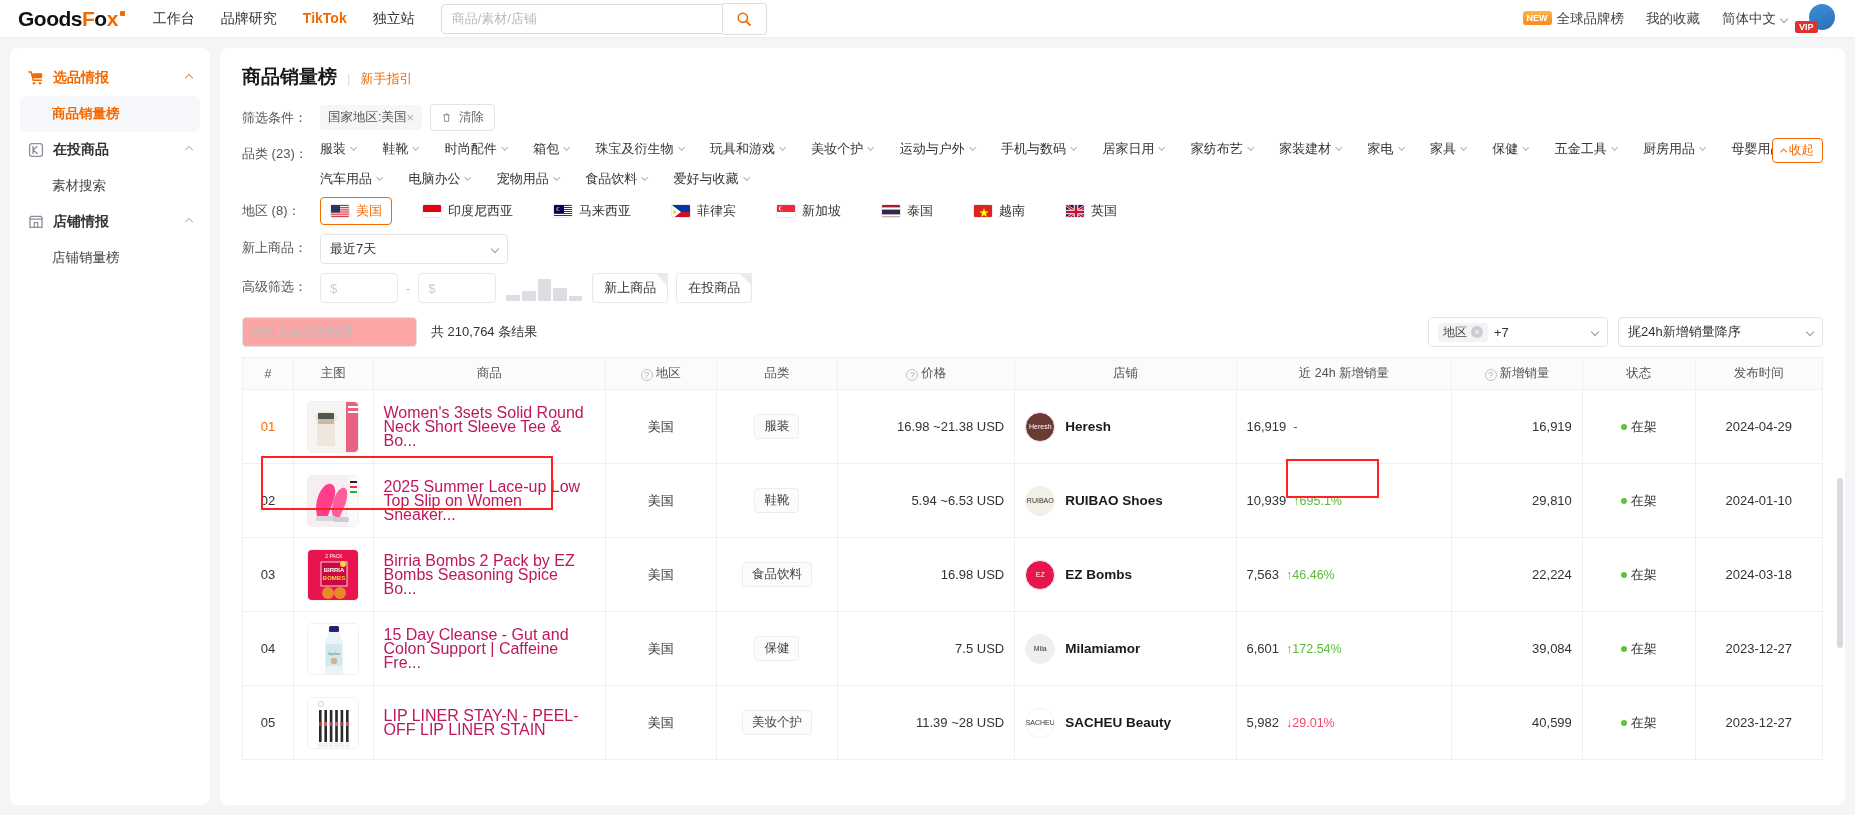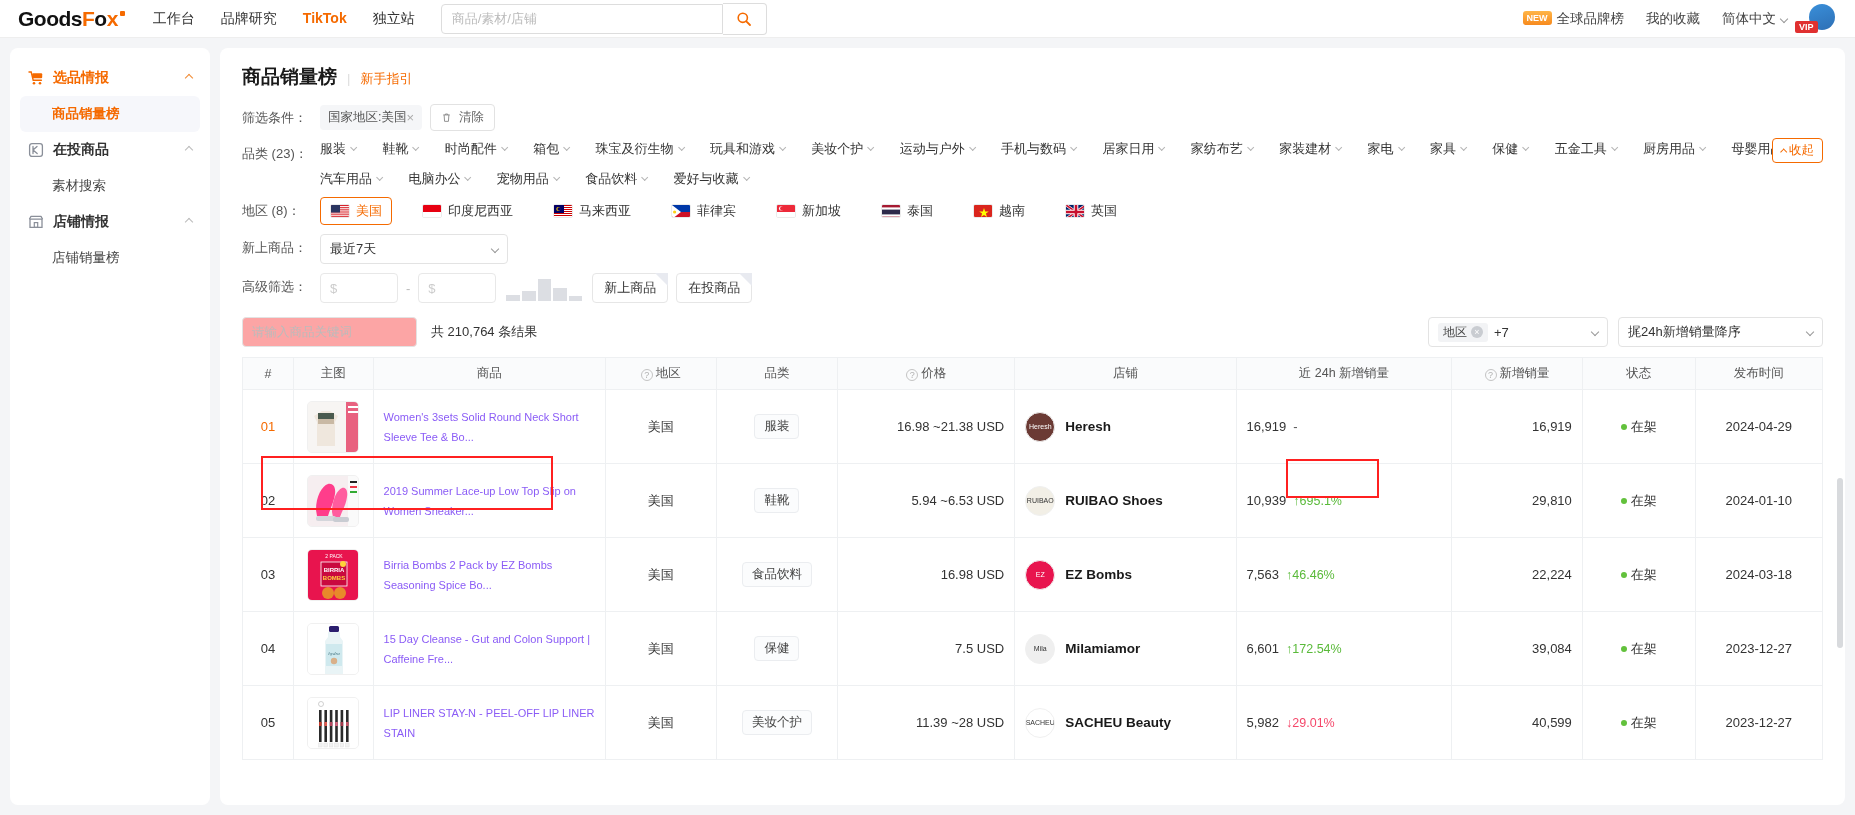--- a/index.html
+++ b/index.html
@@ -217,21 +217,21 @@
   .c-shop { width: 200px; }
   .c-24h { width: 195px; }
   .c-inc { width: 118px; text-align: right; }
   .c-status { width: 102px; text-align: center; }
   .c-date { width: 115px; text-align: center; }
 
   .thumb {
     width: 52px; height: 52px; border-radius: 5px; overflow: hidden;
     border: 1px solid #f0f0f0; background: #fafafa; margin: 0 auto;
   }
-  .prod-name { font-size: 11px; line-height: 20px; color: #8b5cf6; }
+  .prod-name { font-size: 16px; line-height: 14px; color: #be185d; }
   .cat-badge {
     display: inline-block; border: 1px solid #ebedf0; border-radius: 4px;
     background: #fbfcfd; padding: 3px 9px; font-size: 12.5px; color: #444;
   }
   .shop-cell { display: flex; align-items: center; gap: 10px; }
   .shop-logo {
     width: 30px; height: 30px; border-radius: 50%; flex-shrink: 0;
     display: flex; align-items: center; justify-content: center;
     font-size: 7px; color: #fff; overflow: hidden; border: 1px solid #f0f0f0;
     text-align: center; line-height: 1;
@@ -678,21 +678,21 @@
                   <path d="M8 34 C8 20 14 10 20 8 C25 7 28 11 27 18 C26 26 22 33 20 40 L9 40Z" fill="#ff3d8b"></path>
                   <path d="M24 36 C24 24 29 14 34 12 C38 11 40 15 39 21 C38 29 34 35 32 41 L25 41Z" fill="#ff5c9e"></path>
                   <rect x="8" y="40" width="20" height="5" rx="2" fill="#d4d6db"></rect>
                   <rect x="25" y="41" width="16" height="5" rx="2" fill="#c9ccd2"></rect>
                   <rect x="42" y="5" width="7" height="2" fill="#222"></rect>
                   <rect x="42" y="10" width="7" height="2" fill="#e34"></rect>
                   <rect x="42" y="15" width="7" height="2" fill="#3a3"></rect>
                 </svg></div>
             </td>
             <td class="c-prod">
-              <div class="prod-name">2019 Summer Lace-up Low Top Slip on Women Sneaker...</div>
+              <div class="prod-name">2025 Summer Lace-up Low Top Slip on Women Sneaker...</div>
             </td>
             <td class="c-region">美国</td>
             <td class="c-cat"><span class="cat-badge">鞋靴</span></td>
             <td class="c-price">5.94 ~6.53 USD</td>
             <td class="c-shop">
               <div class="shop-cell">
                 <div class="shop-logo" style="background:#f2efe6;color:#333">
                   <span>RUIBAO</span>
                 </div>
                 <span class="shop-name">RUIBAO Shoes</span>

